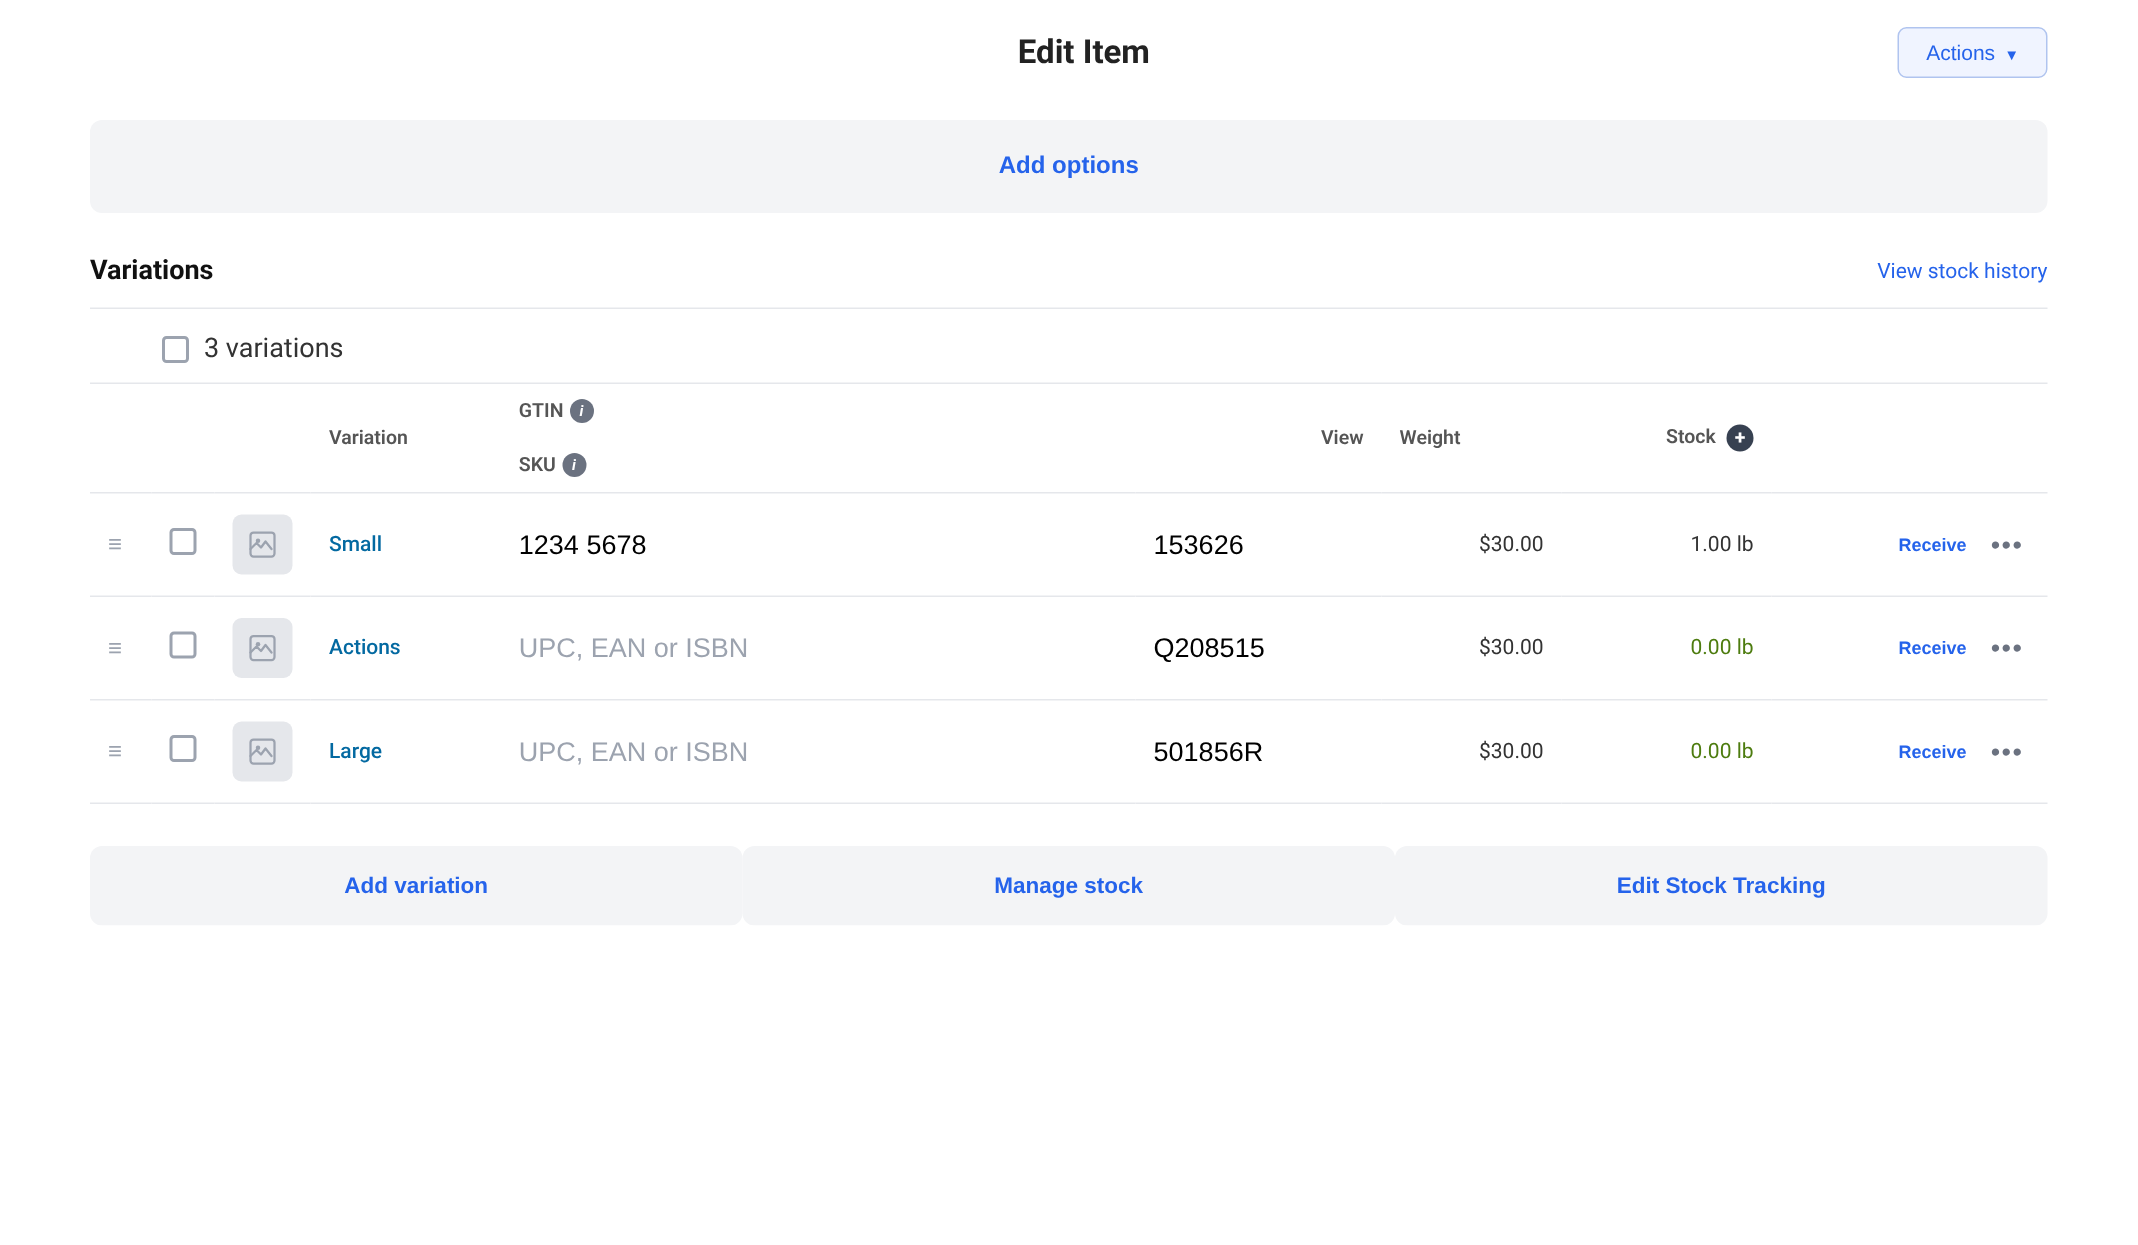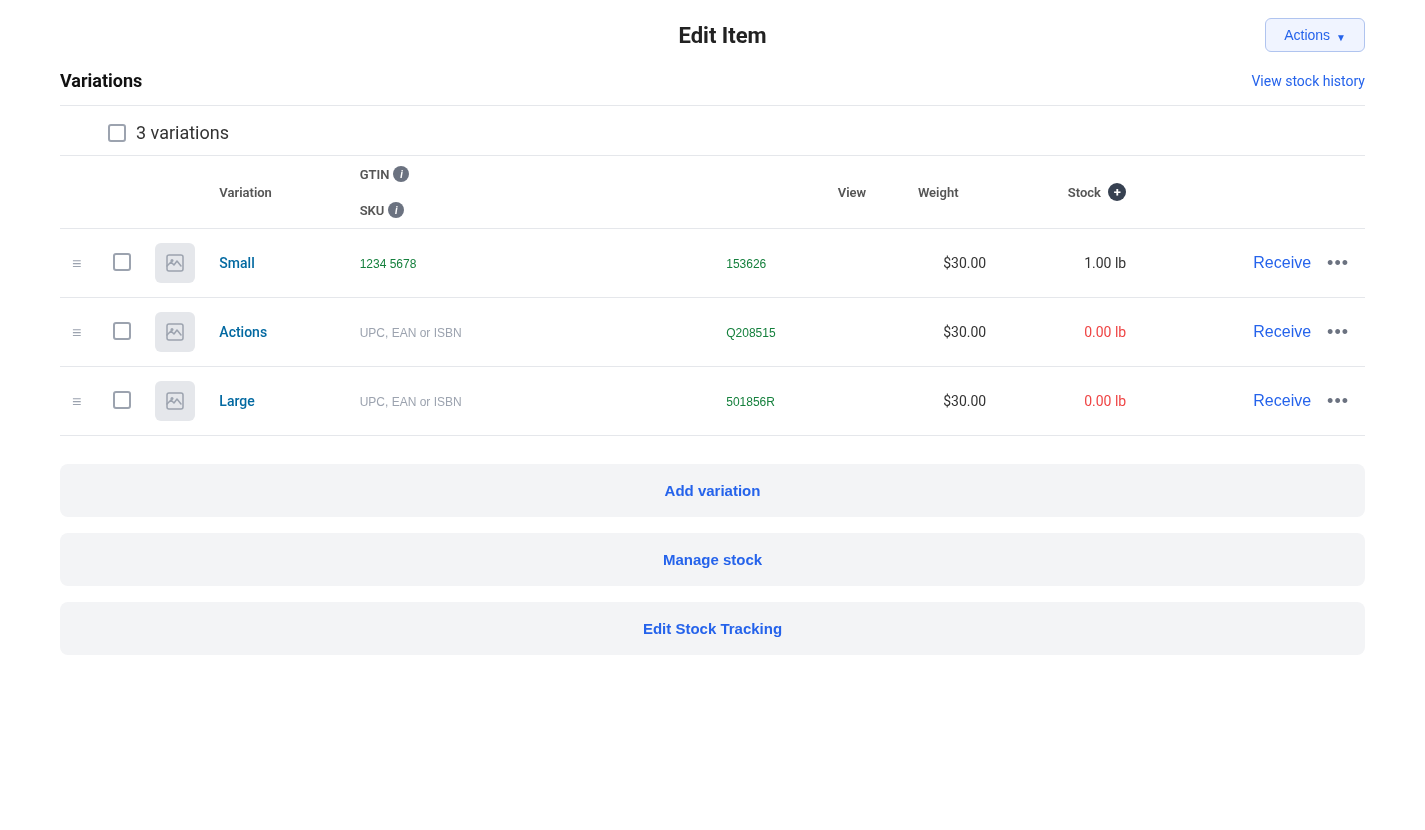--- a/index.html
+++ b/index.html
@@ -172,40 +172,40 @@
     .variation-name {
       color: #0369a1;
       font-size: 14px;
       font-weight: 500;
       cursor: pointer;
     }
 
     .gtin-input, .sku-input {
       border: none;
       outline: none;
-      font-size: 12px;
-      color: #15803d;
+      font-size: 18px;
+      color: #000000;
       background: transparent;
       width: 100%;
       min-width: 140px;
     }
     .gtin-input::placeholder, .sku-input::placeholder {
       color: #9ca3af;
     }
 
     .price-val { text-align: left; font-size: 14px; color: #333; }
-    .weight-val { text-align: right; font-size: 14px; color: #ef4444; }
+    .weight-val { text-align: right; font-size: 14px; color: #4d7c0f; }
     .weight-val.filled { color: #333; }
 
     .receive-btn {
       background: none;
       border: none;
       color: #2563eb;
-      font-size: 16px;
-      font-weight: 400;
+      font-size: 12px;
+      font-weight: 700;
       cursor: pointer;
       padding: 0;
     }
 
     .more-btn {
       background: none;
       border: none;
       color: #6b7280;
       font-size: 18px;
       cursor: pointer;
@@ -253,23 +253,21 @@
     }
     .col-gtin { width: 200px; }
     .col-sku { width: 160px; }
     .col-price { width: 100px; }
     .col-weight { width: 120px; }
     .col-stock { width: 140px; }
 
     
     .bottom-actions {
       display: flex;
-      gap: 16px;
       margin-top: 28px;
-      flex-direction: column;
     }
     .bottom-btn {
       flex: 1;
       padding: 18px 10px;
       background: #f3f4f6;
       border: none;
       border-radius: 8px;
       color: #2563eb;
       font-size: 15px;
       font-weight: 600;
@@ -289,20 +287,23 @@
 
   <div class="page-header">
     <div style="width:120px;"></div>
     <h1 class="page-title">Edit Item</h1>
     <button class="actions-btn">
       <span>Actions</span>
       <span class="chevron">▼</span>
     </button>
   </div>
 
+  <div class="add-options-bar">
+    <button>Add options</button>
+  </div>
 
   <div class="variations-section">
     <div class="variations-header">
       <span class="variations-title">Variations</span>
       <a class="view-stock-link">View stock history</a>
     </div>
 
     <div class="select-all-row">
       <span class="checkbox"></span>
       <span class="select-all-label">3 variations</span>
@@ -321,21 +322,21 @@
             <span>GTIN</span>
             <span class="info-icon">i</span>
           </th>
           <th class="col-sku">
             <span>SKU</span>
             <span class="info-icon">i</span>
           </th>
           <th class="col-price" style="text-align:right;">
             <span>View</span>
           </th>
-          <th class="col-weight" style="text-align:center;">
+          <th class="col-weight" style="text-align:left;">
             <span>Weight</span>
           </th>
           <th class="col-stock" style="text-align:right;">
             <span>Stock</span>
             <span class="plus-icon">+</span>
           </th>
         </tr>
       </thead>
       <tbody id="variations-tbody">
 

